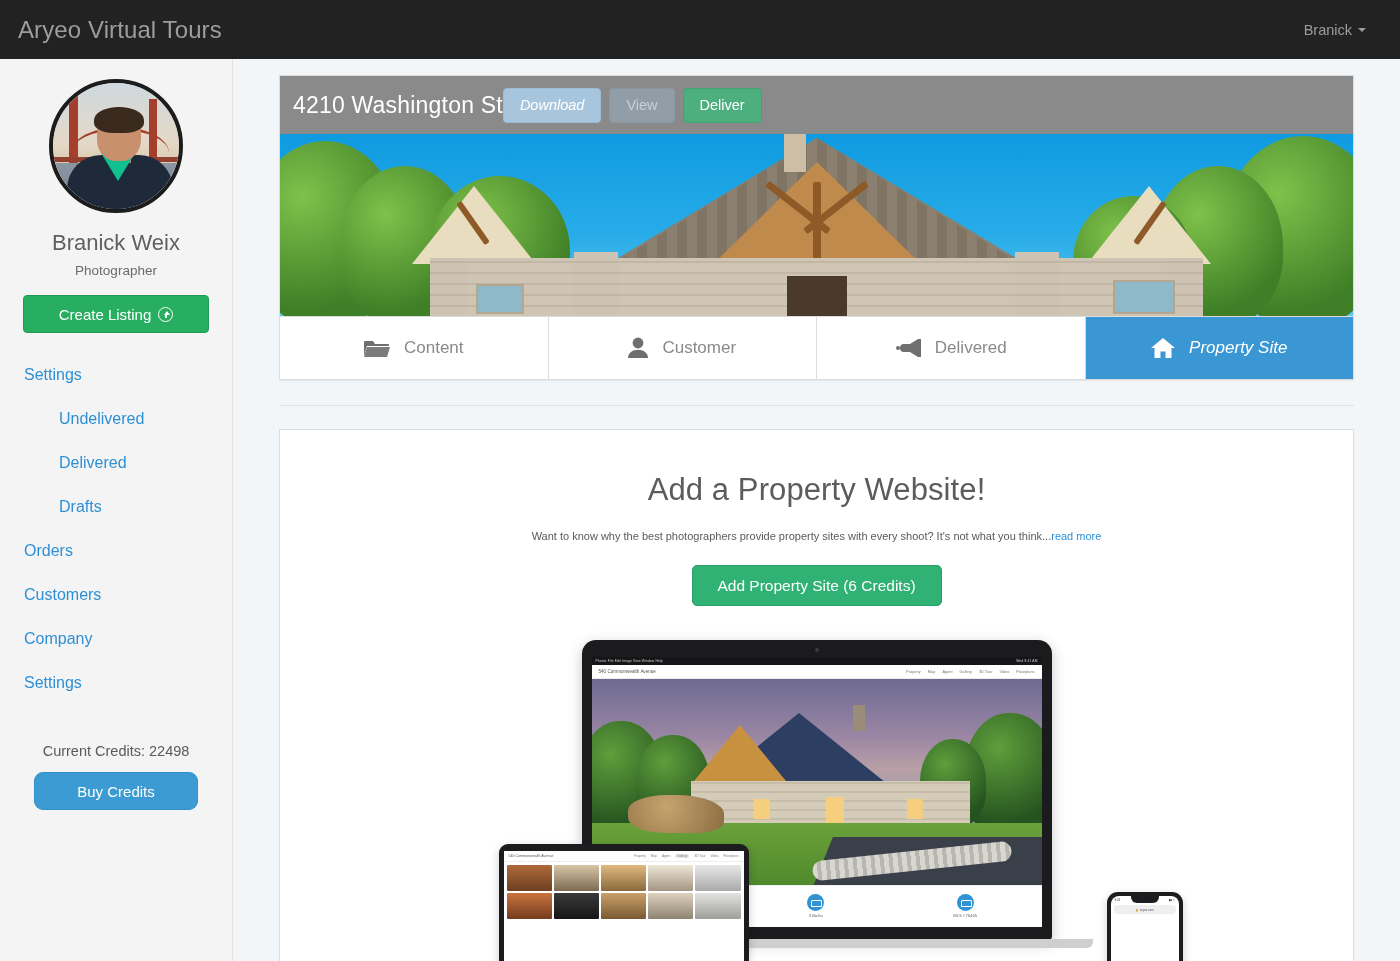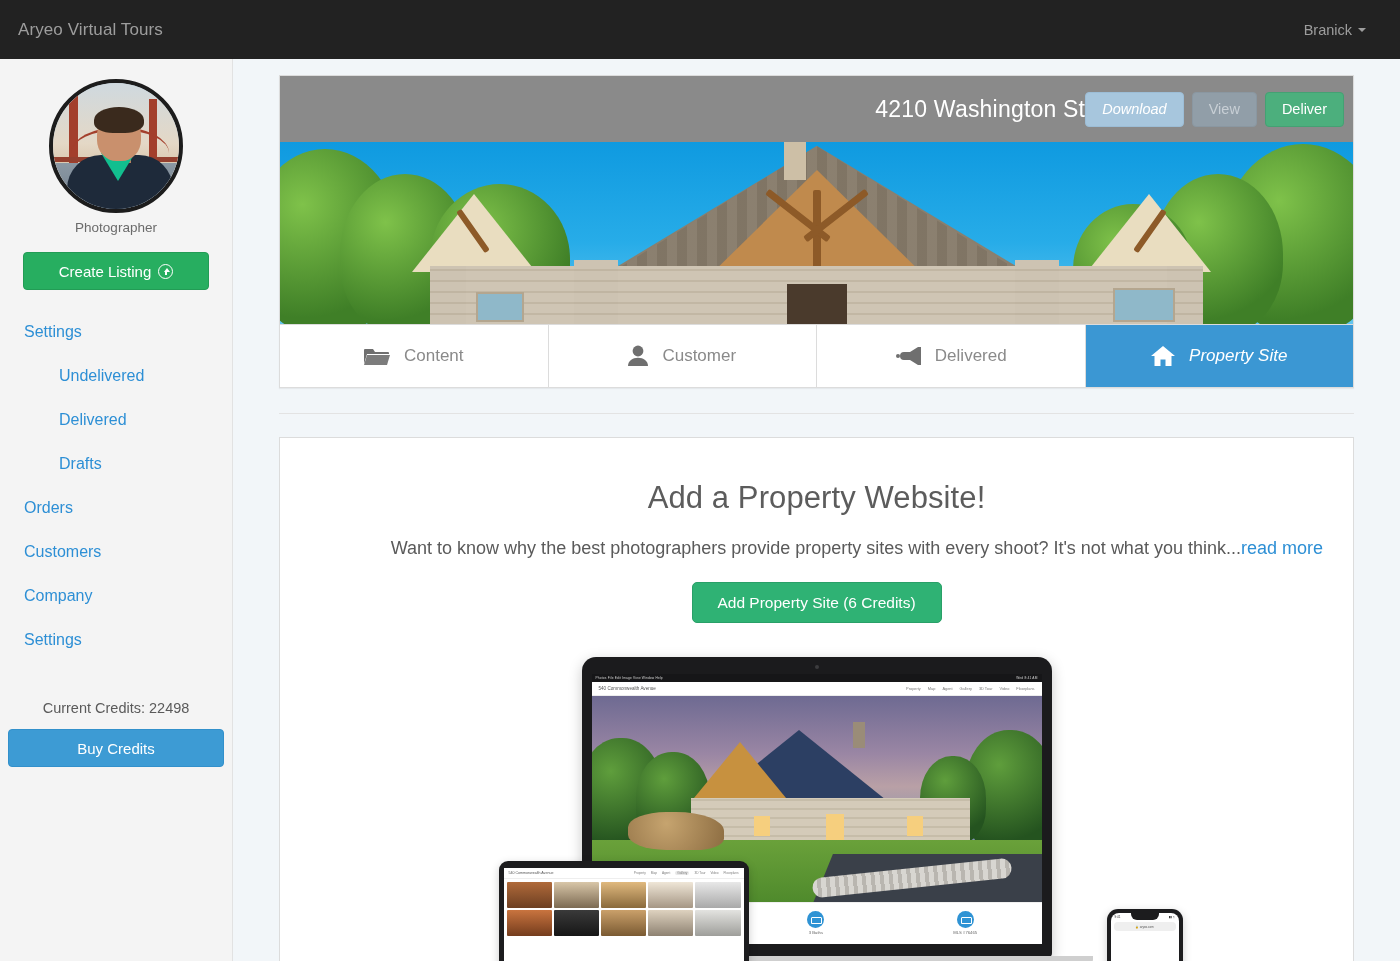--- a/index.html
+++ b/index.html
@@ -18,21 +18,21 @@
     background: #222222;
     display: flex;
     align-items: center;
     justify-content: space-between;
     padding: 0 18px 0 18px;
     position: relative;
     z-index: 50;
   }
   .brand {
     color: #9d9d9d;
-    font-size: 17px;
+    font-size: 24px;
     letter-spacing: .1px;
   }
   .user-menu {
     color: #9d9d9d;
     font-size: 14.5px;
     display: flex;
     align-items: center;
     gap: 6px;
     padding-right: 16px;
   }
@@ -154,46 +154,46 @@
   }
   .sb-link.sub { padding-left: 59px; }
 
   .credits {
     text-align: center; color: #5a5a5a;
     font-size: 14.5px; margin-top: 38px;
   }
   .btn-buy {
     display: flex; align-items:center; justify-content:center;
     margin: 13px auto 0;
-    width: 216px; height: 38px;
+    width: 164px; height: 38px;
     background: #3d9bd4;
     border: 1px solid #3290cb;
-    border-radius: 4px;
+    border-radius: 9px;
     color: #fff; font-size: 15px;
     cursor: pointer; font-family: inherit;
   }
 
   
   .main {
     flex: 1;
     background: #f2f6f9;
     padding: 16px 46px 0 46px;
     overflow: hidden;
   }
 
   .listing-card {
     background: #fff;
     border: 1px solid #dcdcdc;
     box-shadow: 0 1px 1px rgba(0,0,0,.05);
     overflow: hidden;
   }
   .listing-head {
-    height: 66px;
+    height: 58px;
     background: #8a8a8a;
-    display: flex; align-items: center; justify-content: flex-end;
+    display: flex; align-items: center; justify-content: flex-start;
     padding: 0 9px 0 13px;
   }
   .listing-title {
     color: #fff; font-size: 23px; letter-spacing: .2px;
   }
   .head-btns { display: flex; gap: 8px; }
   .hbtn {
     height: 35px; padding: 0 16px;
     border-radius: 4px; border: 1px solid transparent;
     font-size: 14.5px; font-family: inherit; cursor: pointer;
@@ -292,21 +292,21 @@
     padding: 42px 30px 0 30px;
     text-align: center;
     position: relative;
     overflow: hidden;
   }
   .promo h1 {
     margin: 0; color: #5c5c5c;
     font-size: 31px; font-weight: 400; letter-spacing: .1px;
   }
   .promo p {
-    margin: 22px 0 0 0; color: #5a5a5a; font-size: 18px; text-align: right;
+    margin: 22px 0 0 0; color: #5a5a5a; font-size: 11px;
   }
   .promo p a { color: #2d8fd5; text-decoration: none; cursor: pointer; }
   .btn-add {
     margin: 23px auto 0;
     display: flex; align-items: center; justify-content: center;
     width: 250px; height: 41px;
     background: #2fb274; border: 1px solid #29a068;
     border-radius: 5px; color: #fff; font-size: 15.5px;
     font-family: inherit; cursor: pointer;
   }
@@ -448,20 +448,21 @@
         <div class="av-deck"></div>
         <div class="av-water"></div>
         <div class="av-body"></div>
         <div class="av-neck"></div>
         <div class="av-collar"></div>
         <div class="av-head"></div>
         <div class="av-hair"></div>
       </div>
     </div>
 
+    <div class="sb-name">Branick Weix</div>
     <div class="sb-role">Photographer</div>
 
     <button class="btn-create">
       <span>Create Listing</span>
       <span class="upload-ico"></span>
     </button>
 
     <nav class="sb-nav">
       <a class="sb-link">Settings</a>
       <a class="sb-link sub">Undelivered</a>

